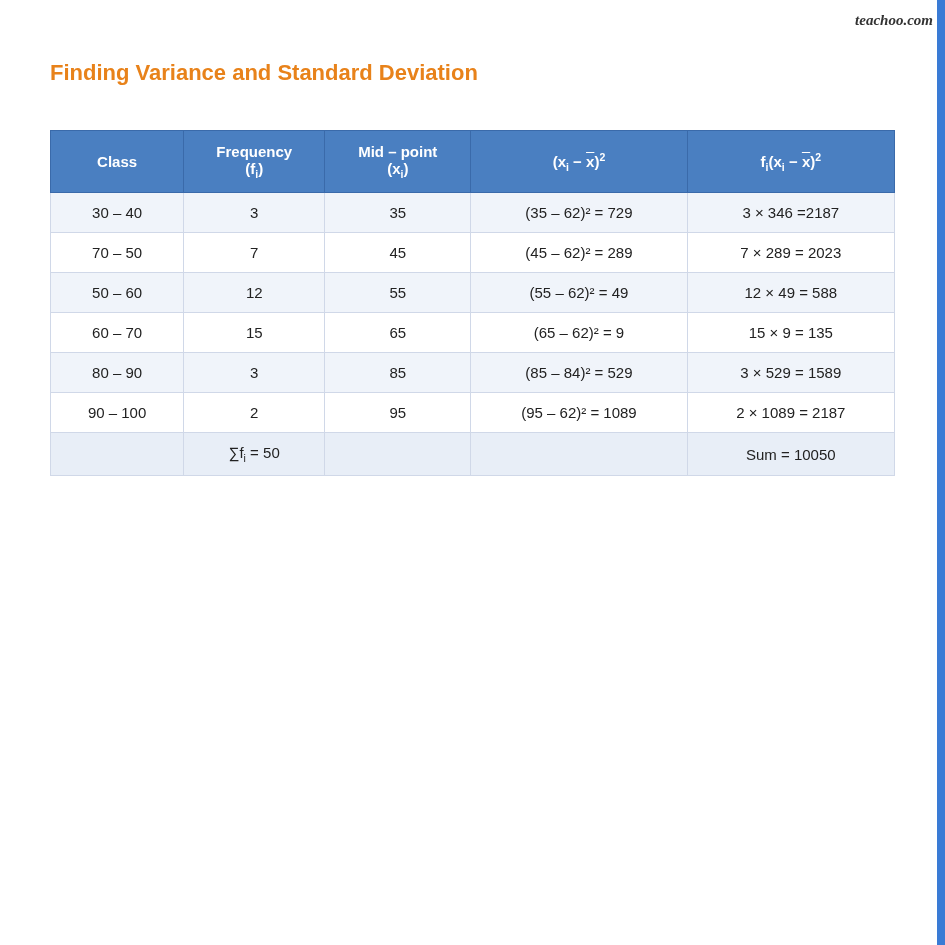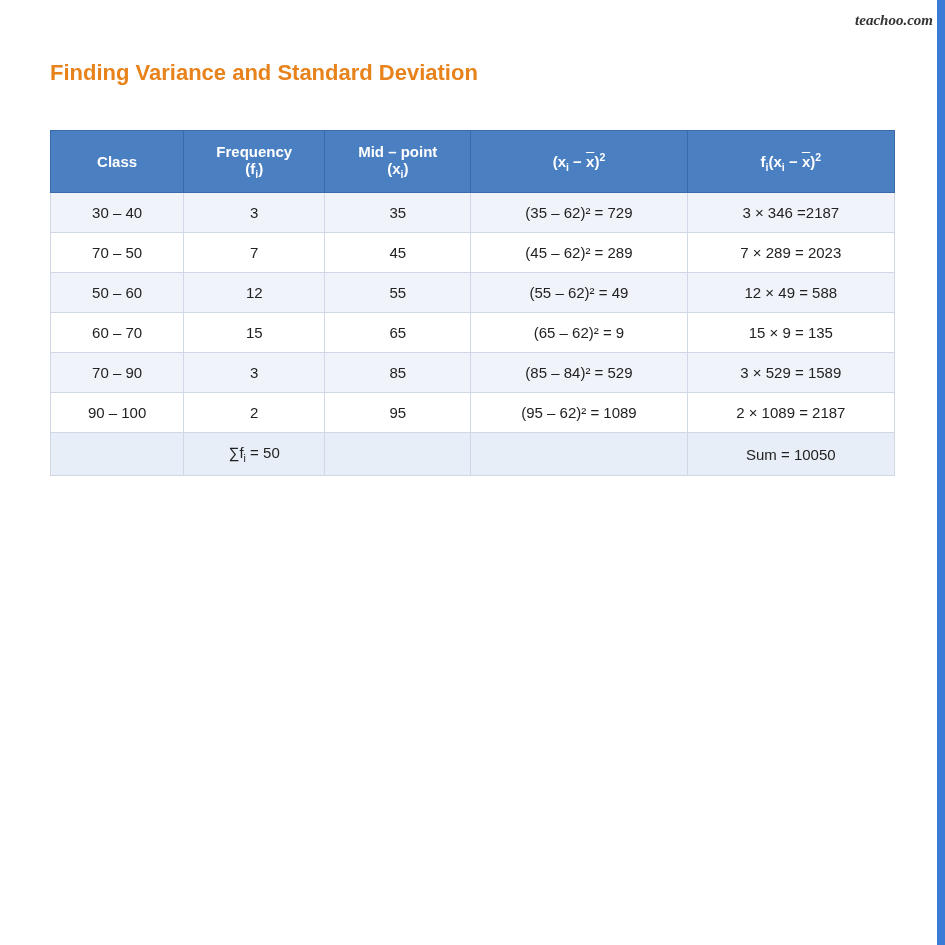--- a/index.html
+++ b/index.html
@@ -145,21 +145,21 @@
           <td>12 × 49 = 588</td>
         </tr>
         <tr>
           <td>60 – 70</td>
           <td>15</td>
           <td>65</td>
           <td>(65 – 62)² = 9</td>
           <td>15 × 9 = 135</td>
         </tr>
         <tr>
-          <td>70 – 90</td>
+          <td>80 – 90</td>
           <td>3</td>
           <td>85</td>
           <td>(85 – 84)² = 529</td>
           <td>3 × 529 = 1589</td>
         </tr>
         <tr>
           <td>90 – 100</td>
           <td>2</td>
           <td>95</td>
           <td>(95 – 62)² = 1089</td>

